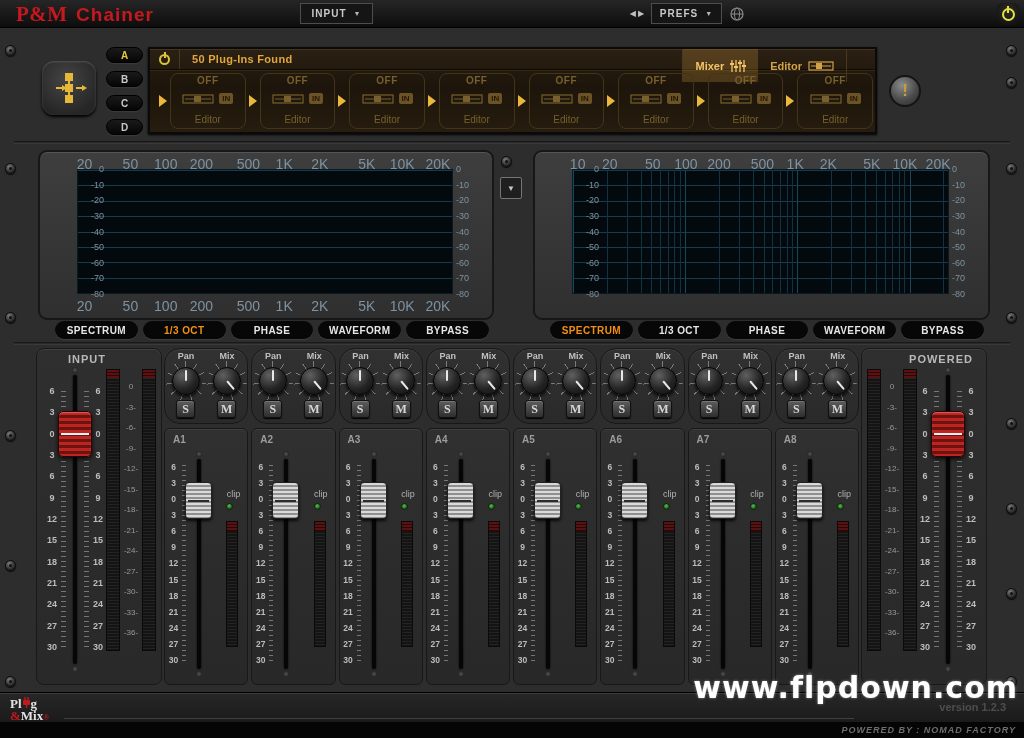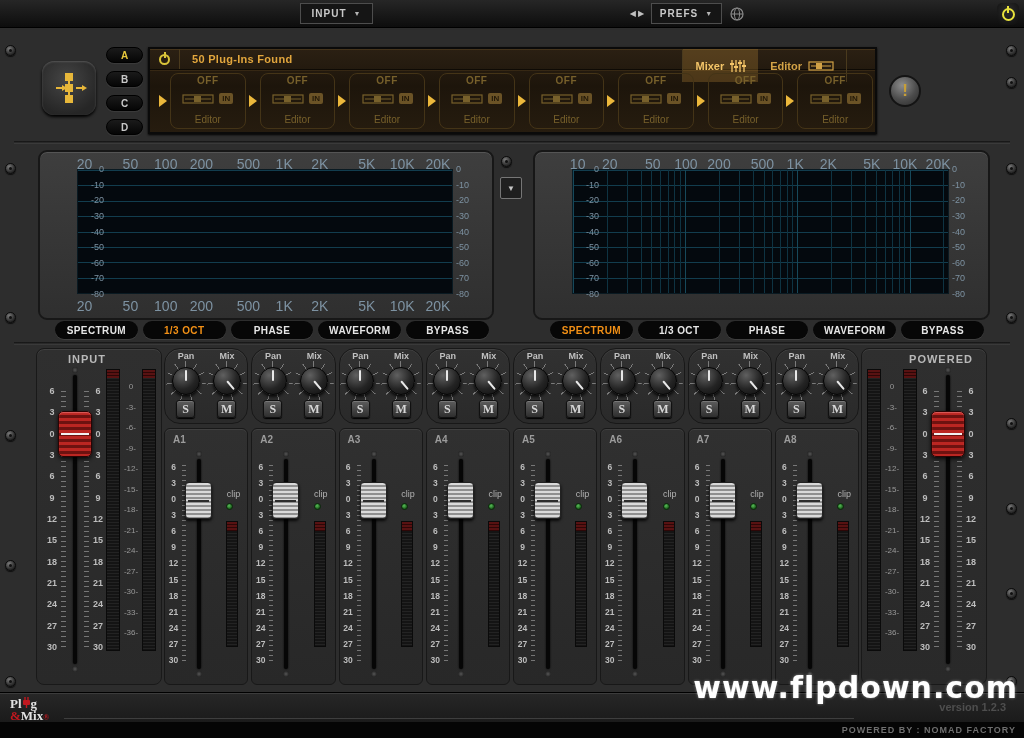--- a/index.html
+++ b/index.html
@@ -178,31 +178,35 @@
   
   .footer { position:absolute; left:0; top:692px; width:1024px; height:46px; background:linear-gradient(#272727,#141414);
     border-top:1px solid #000; box-shadow:inset 0 1px 0 #3c3c3c; z-index:10; }
   .pm-logo { position:absolute; left:10px; top:4px; font-family:"Liberation Serif", serif; font-weight:bold; line-height:11px; }
   .pm-logo .w { color:#e2e2e2; font-size:13px; }
   .pm-logo .r { color:#c0181f; font-size:13px; }
   .pm-logo .reg { font-size:8px; }
   .footline { position:absolute; left:64px; top:25px; width:790px; height:1px; background:#3e3e3e; }
   .version { position:absolute; right:18px; top:8px; color:#4e4e4e; font-size:11px; font-weight:bold; }
   .powered { position:absolute; left:0; bottom:0; width:100%; height:16px; background:#050505; color:#6f6f6f;
-    font-size:9px; font-weight:bold; letter-spacing:1px; text-align:right;
+    font-size:9px; font-weight:bold; font-style:italic; letter-spacing:1px; text-align:right;
     display:flex; align-items:center; justify-content:flex-end; padding-right:8px; }
   .watermark { position:absolute; right:6px; top:670px; z-index:40; color:#fff; font-size:30px; font-weight:bold;
     font-family:"DejaVu Sans", sans-serif; letter-spacing:1px; text-shadow:0 0 3px rgba(255,255,255,.45); }
 </style>
 </head>
 <body>
 
 <div class="app">
 
   <div class="titlebar">
+    <div class="logo">
+      <span class="logo-pm">P&amp;M</span>
+      <span class="logo-chainer">Chainer</span>
+    </div>
     <div class="tb-btn tb-auto">
       <span>INPUT</span>
       <span class="dd-arrow">▼</span>
     </div>
     <div class="navarrows">
       <span>◀</span>
       <span>▶</span>
     </div>
     <div class="tb-btn tb-prefs">
       <span>PREFS</span>

